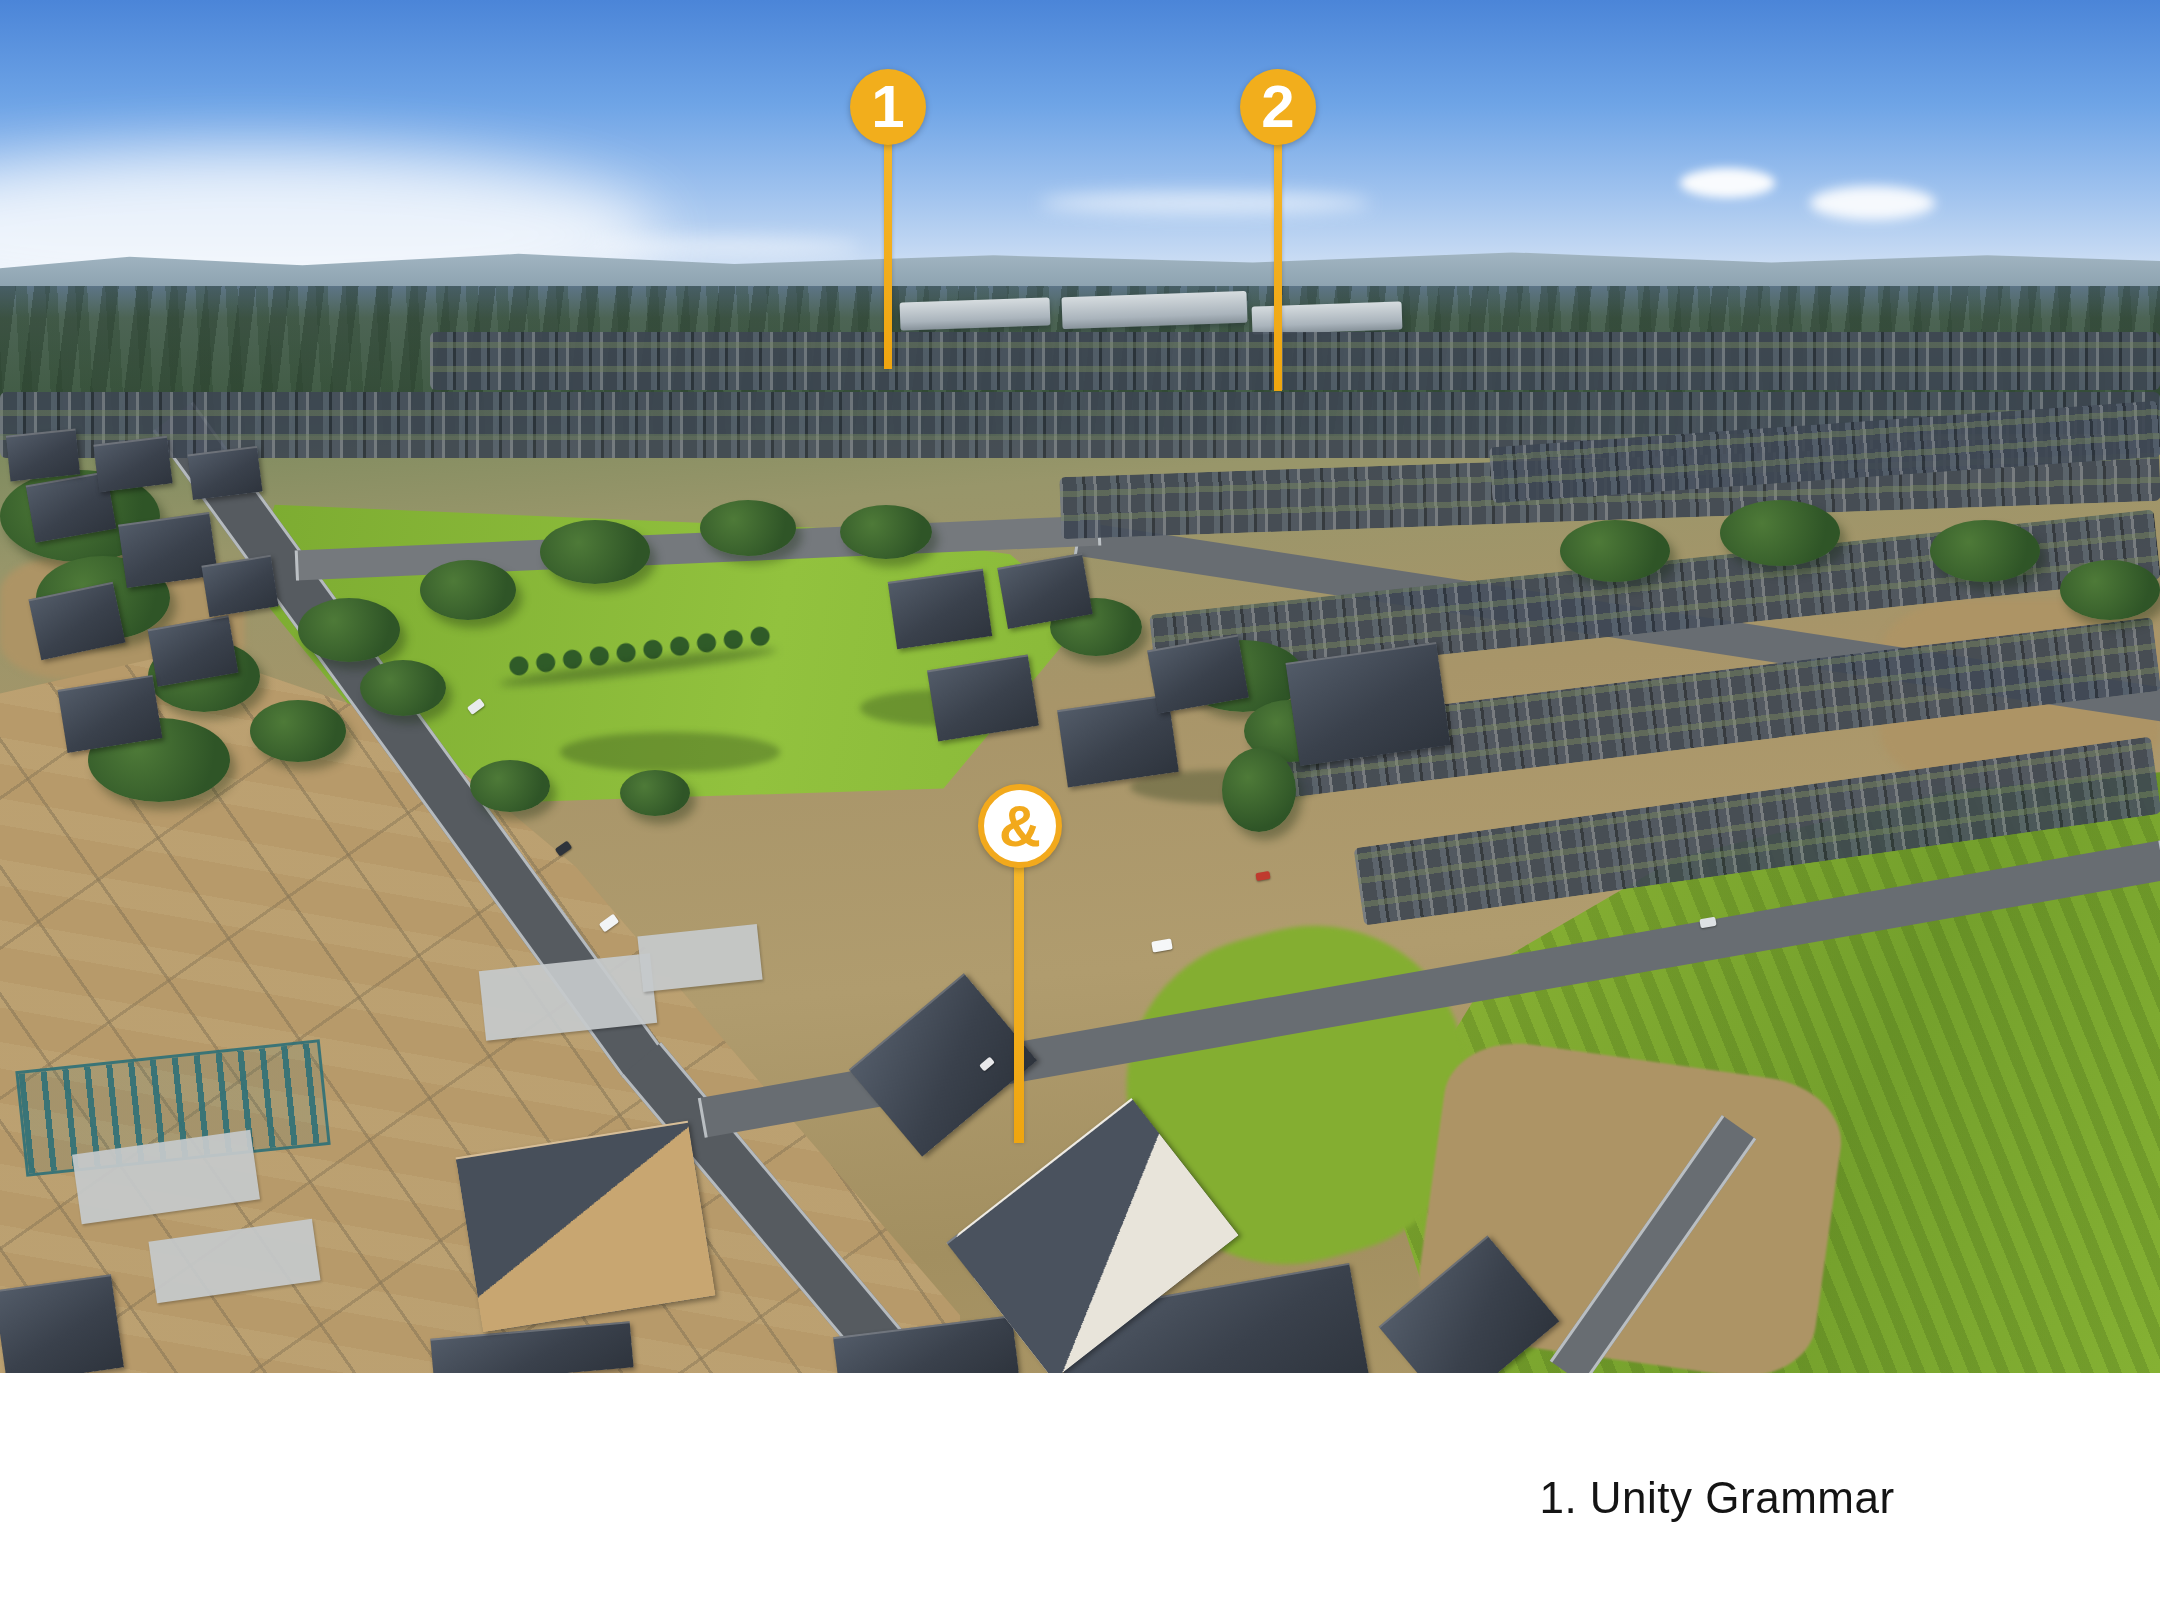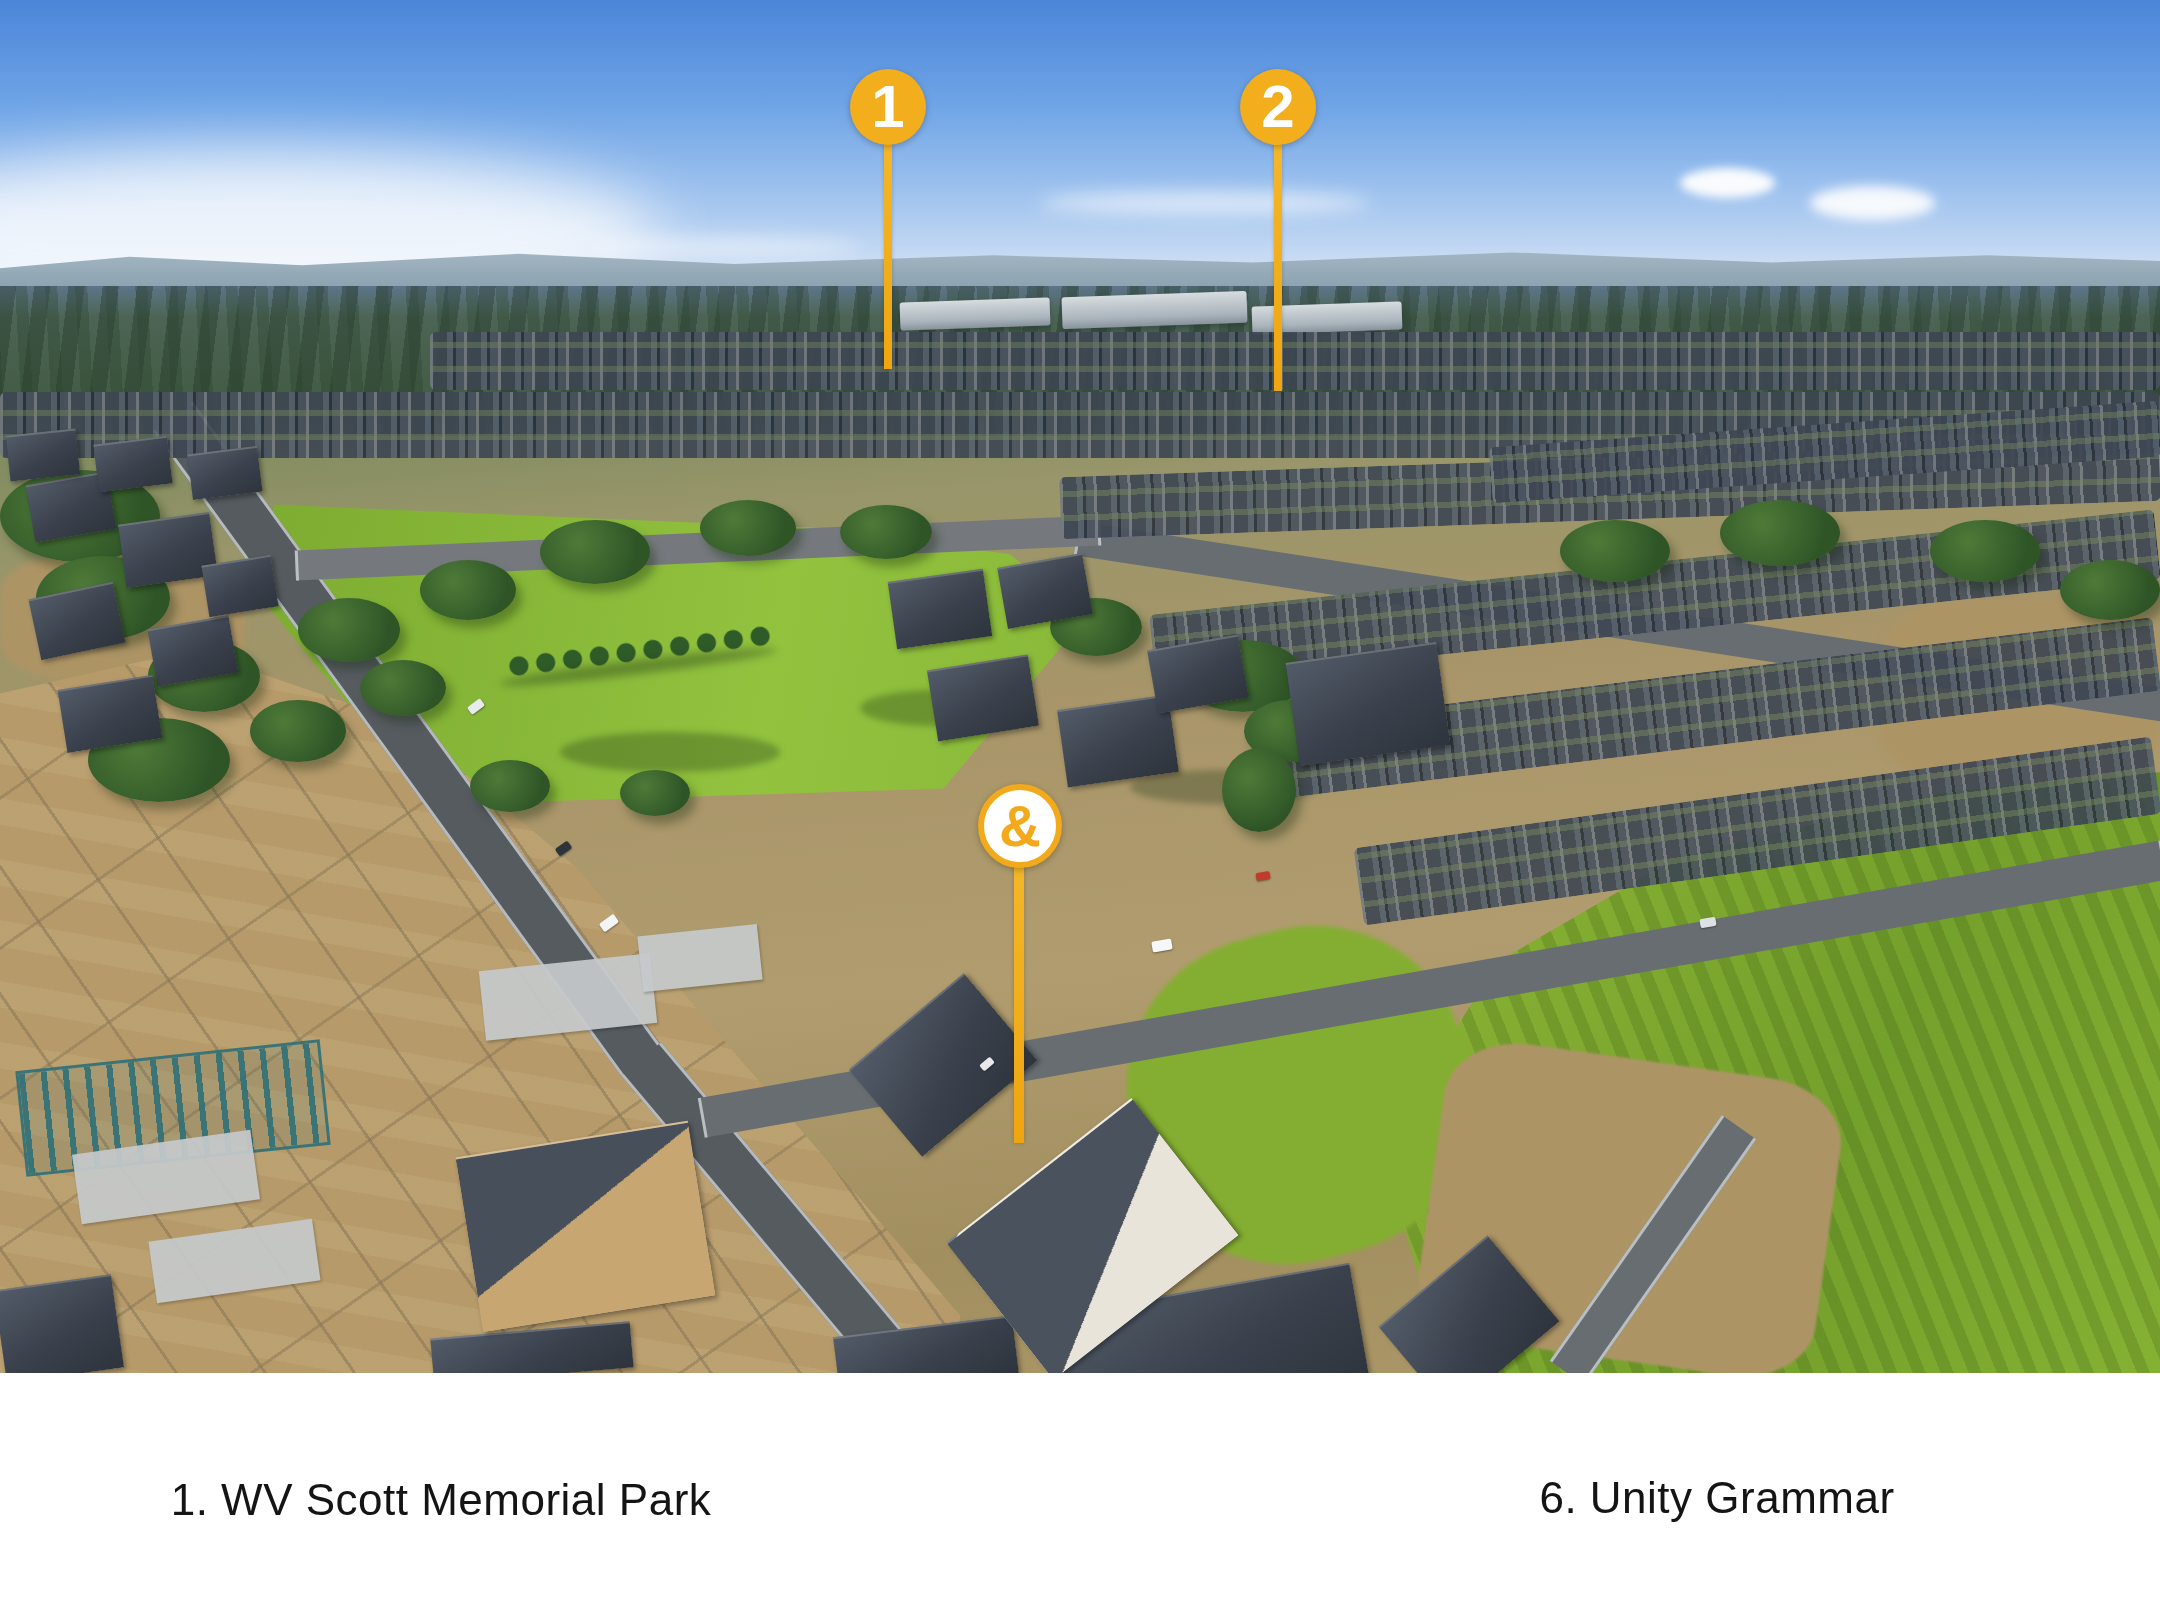--- a/index.html
+++ b/index.html
@@ -193,17 +193,16 @@
     </div>
     <div class="abs pin" style="left:1240px;top:69px;">
       <span>2</span>
     </div>
     <div id="amp-pin" class="abs" style="left:978px;top:784px;">
       <span>&amp;</span>
     </div>
   </div>
 
   <div id="footer">
-    <div class="caption" style="left:441px;top:127px;">1. WV Scott Memorial Park</div>
-
-    <div class="caption" style="left:1717px;top:125px;">6. Unity Grammar</div>
+
+    <div class="caption" style="left:1717px;top:125px;">1. Unity Grammar</div>
   </div>
 </div>
 
 </body></html>

